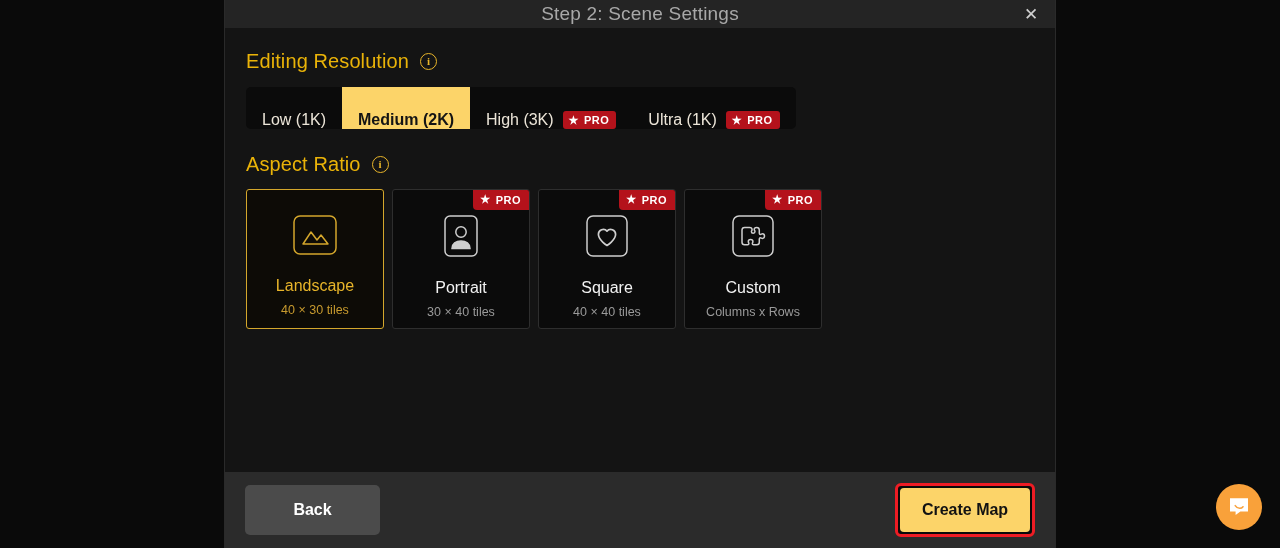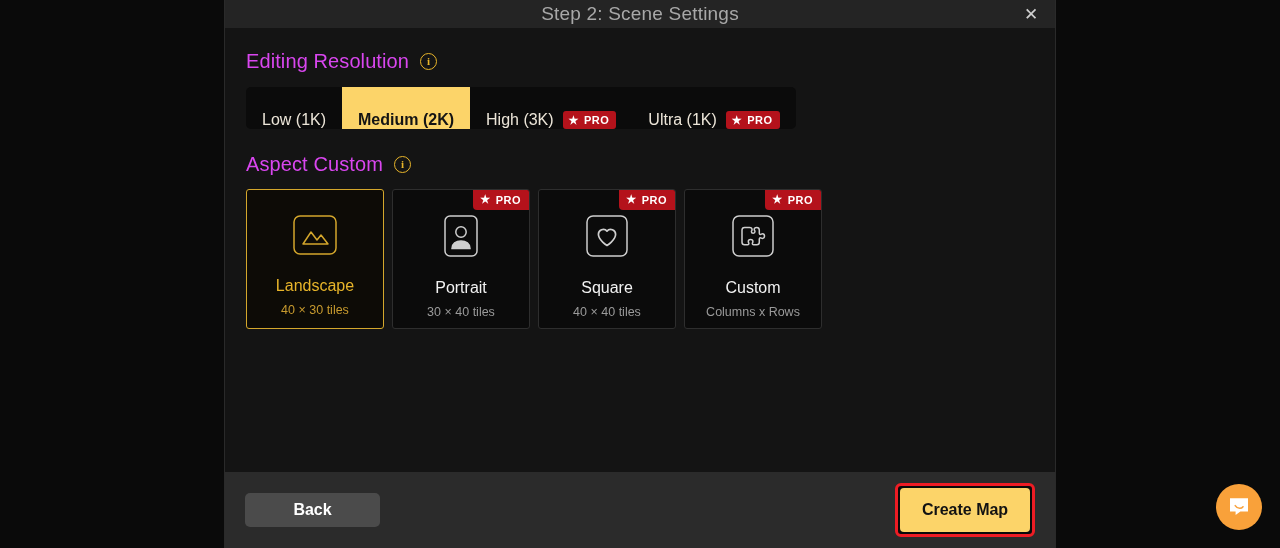--- a/index.html
+++ b/index.html
@@ -32,21 +32,21 @@
   }
   .modal-body { flex:1 1 auto; padding:22px 21px 0 21px; background:#141414; overflow:hidden; }
   .modal-footer {
     flex:0 0 76px; height:76px; background:#2b2b2b;
     display:flex; align-items:center; justify-content:space-between;
     padding:0 20px;
   }
 
   
   .section-head { display:flex; align-items:center; gap:11px; }
-  .section-title { font-size:20px; color:#d946ef; font-weight:400; letter-spacing:.1px; }
+  .section-title { font-size:20px; color:#eab308; font-weight:400; letter-spacing:.1px; }
   .info-icon {
     width:17px; height:17px; border-radius:50%;
     border:1.6px solid #e8b52a; color:#e8b52a;
     display:inline-flex; align-items:center; justify-content:center;
     font-size:11px; font-weight:700; font-family:"Liberation Serif", serif;
     cursor:pointer; line-height:1; padding-bottom:1px;
   }
 
   
   .tab-strip {
@@ -87,21 +87,21 @@
     position:absolute; top:0; right:0;
     background:#b4121b; color:#fff;
     border-bottom-left-radius:4px;
     padding:3px 8px 4px 7px;
     display:flex; align-items:center; gap:5px;
     font-size:11px; font-weight:700; letter-spacing:.5px;
   }
 
   
   .back-btn {
-    width:135px; height:34px; background:#4b4b4b; color:#fff;
+    width:135px; height:50px; background:#4b4b4b; color:#fff;
     border:none; border-radius:5px; font-size:16px; font-weight:700;
     cursor:pointer; font-family:"Liberation Sans", sans-serif;
   }
   .create-wrap {
     border:3px solid #ee1c24; border-radius:6px; padding:2px; background:#0a0a0a;
   }
   .create-btn {
     width:130px; height:44px; background:#fcd469; color:#121212;
     border:none; border-radius:4px; font-size:16px; font-weight:700;
     cursor:pointer; font-family:"Liberation Sans", sans-serif;
@@ -154,21 +154,21 @@
           <span class="pro-badge">
             <span class="star">★</span>
             <span>PRO</span>
           </span>
         </button>
       </div>
 
       
       <div class="aspect-section">
         <div class="section-head">
-          <span class="section-title">Aspect Custom</span>
+          <span class="section-title">Aspect Ratio</span>
           <span class="info-icon">i</span>
         </div>
 
         <div class="card-row">
 
           <div class="card selected">
             <span class="card-icon">
               <svg width="44" height="40" viewBox="0 0 44 40" fill="none">
                 <rect x="1" y="1" width="42" height="38" rx="6" stroke="#d4a72c" stroke-width="1.5"></rect>
                 <path d="M10 29 L18 17 L24 25 L28 20 L35 29 Z" stroke="#d4a72c" stroke-width="1.5" fill="none" stroke-linejoin="round"></path>

